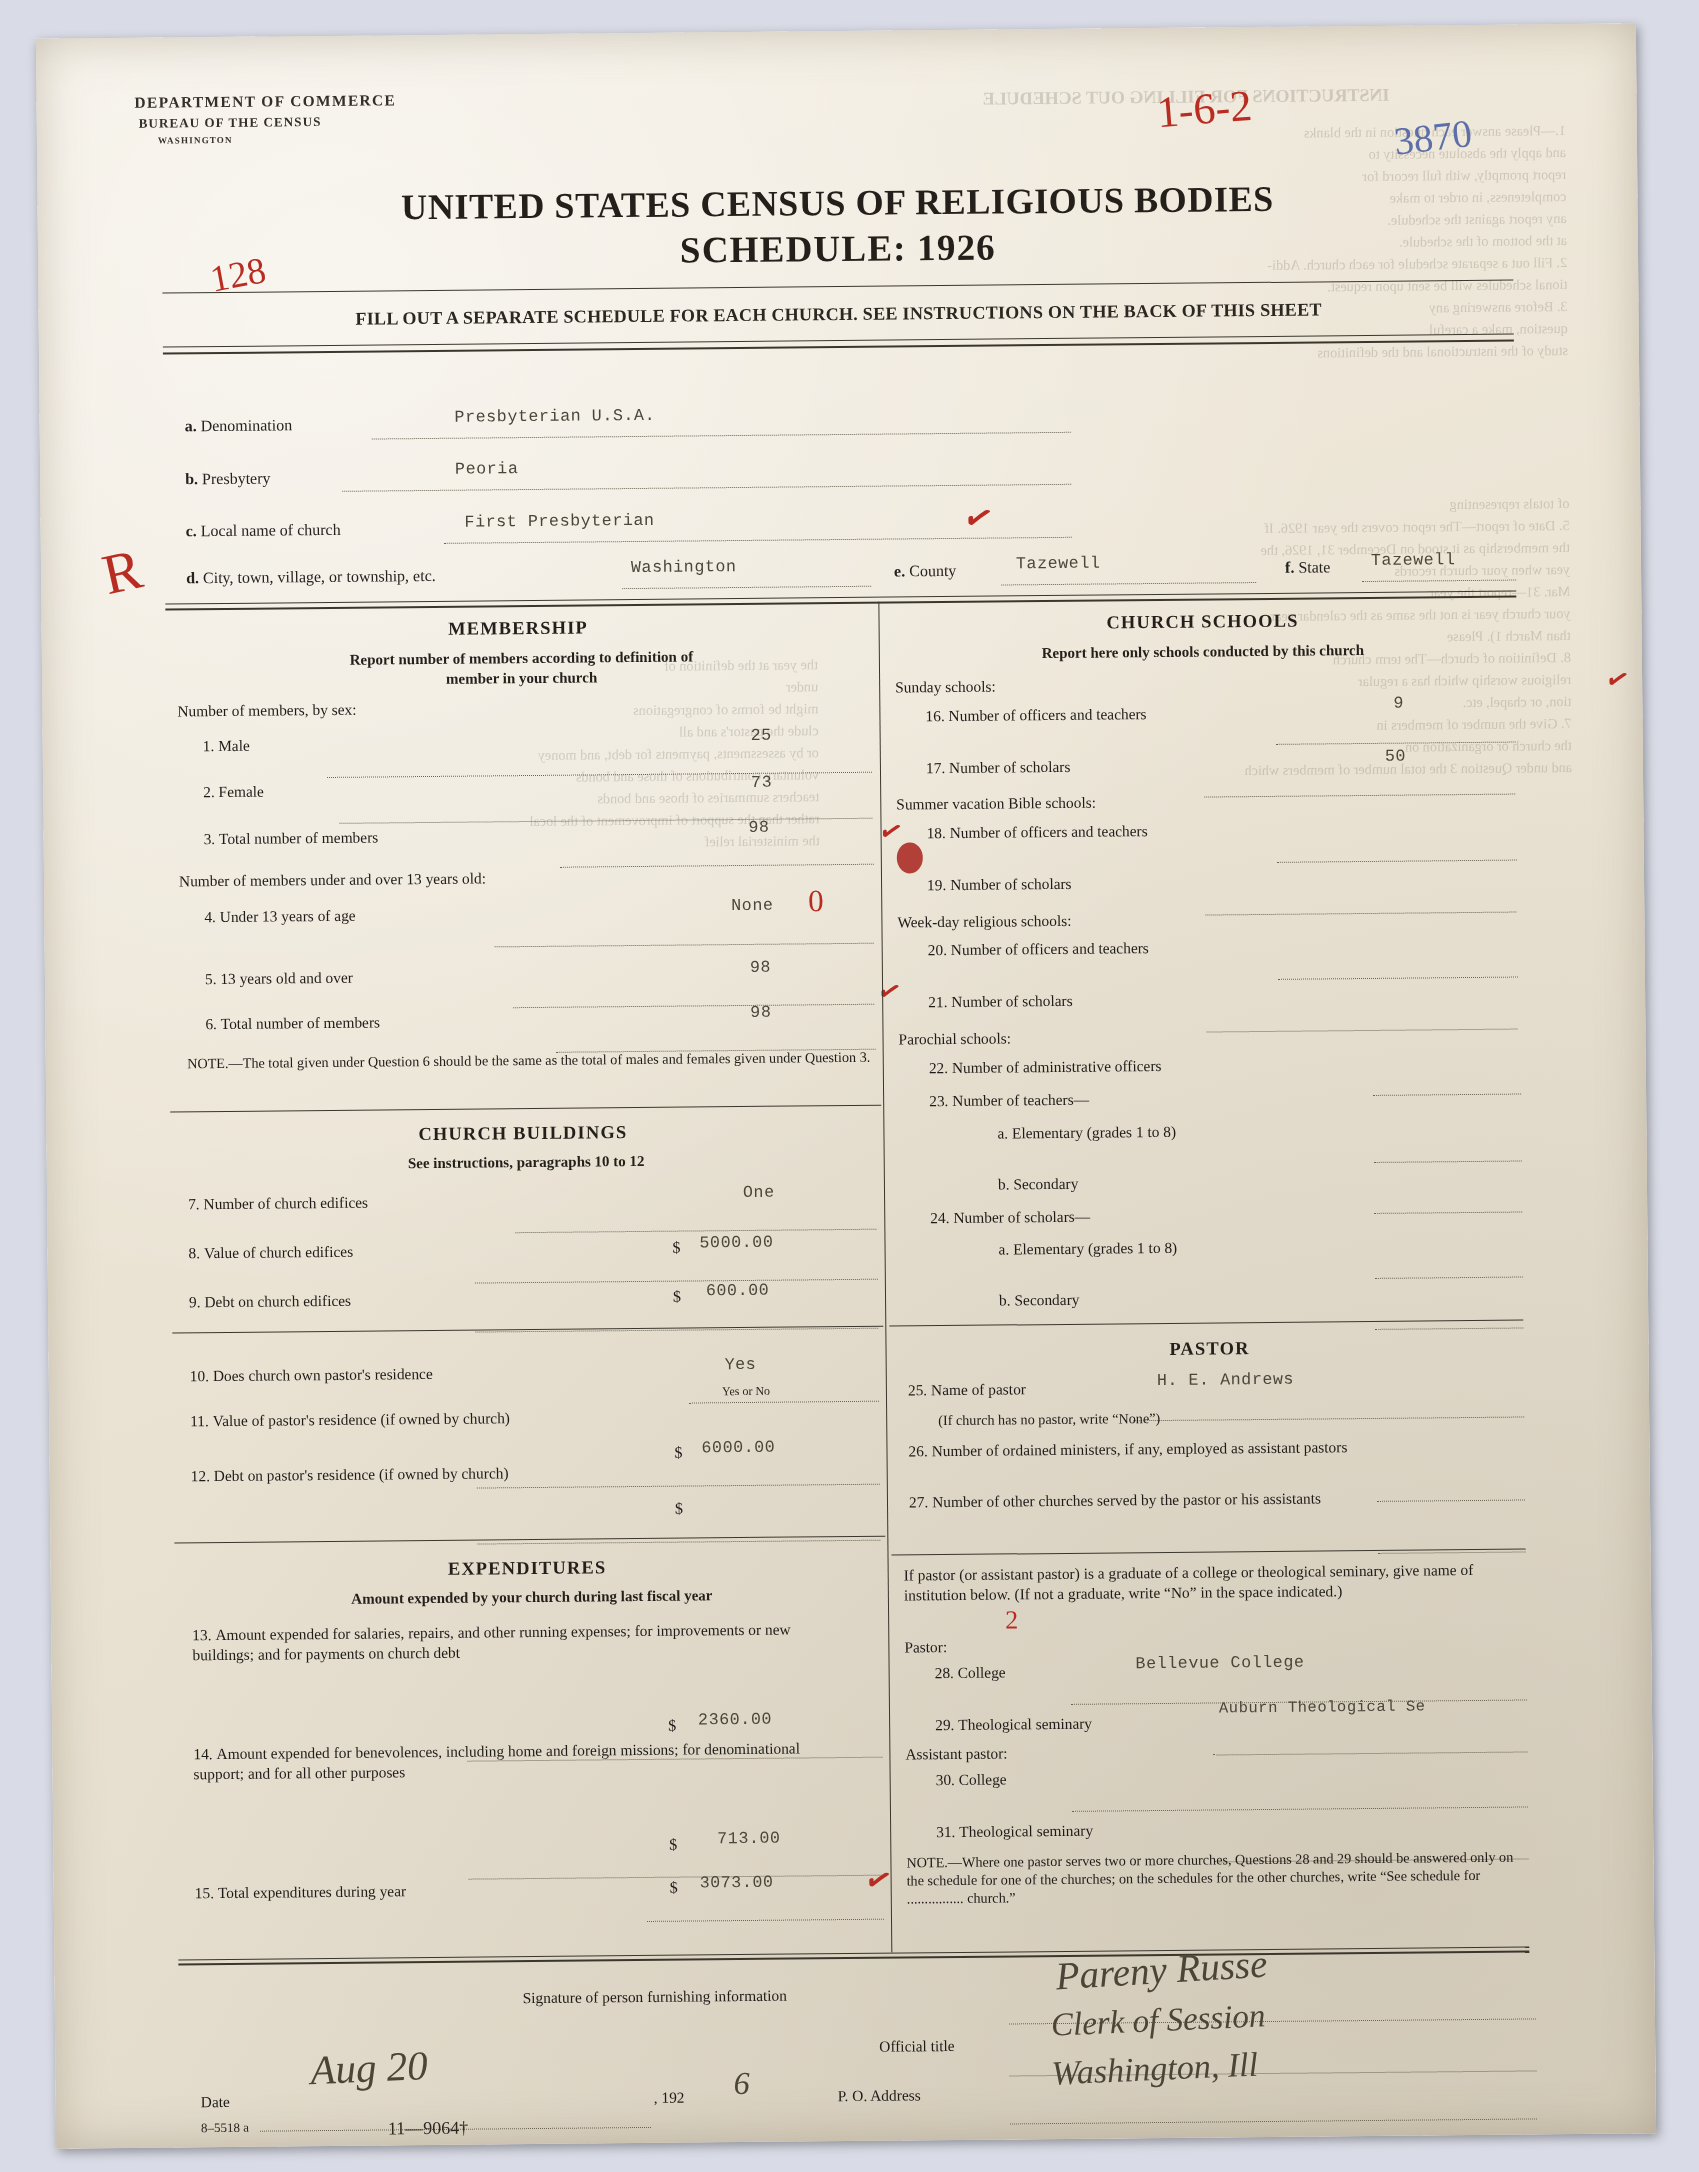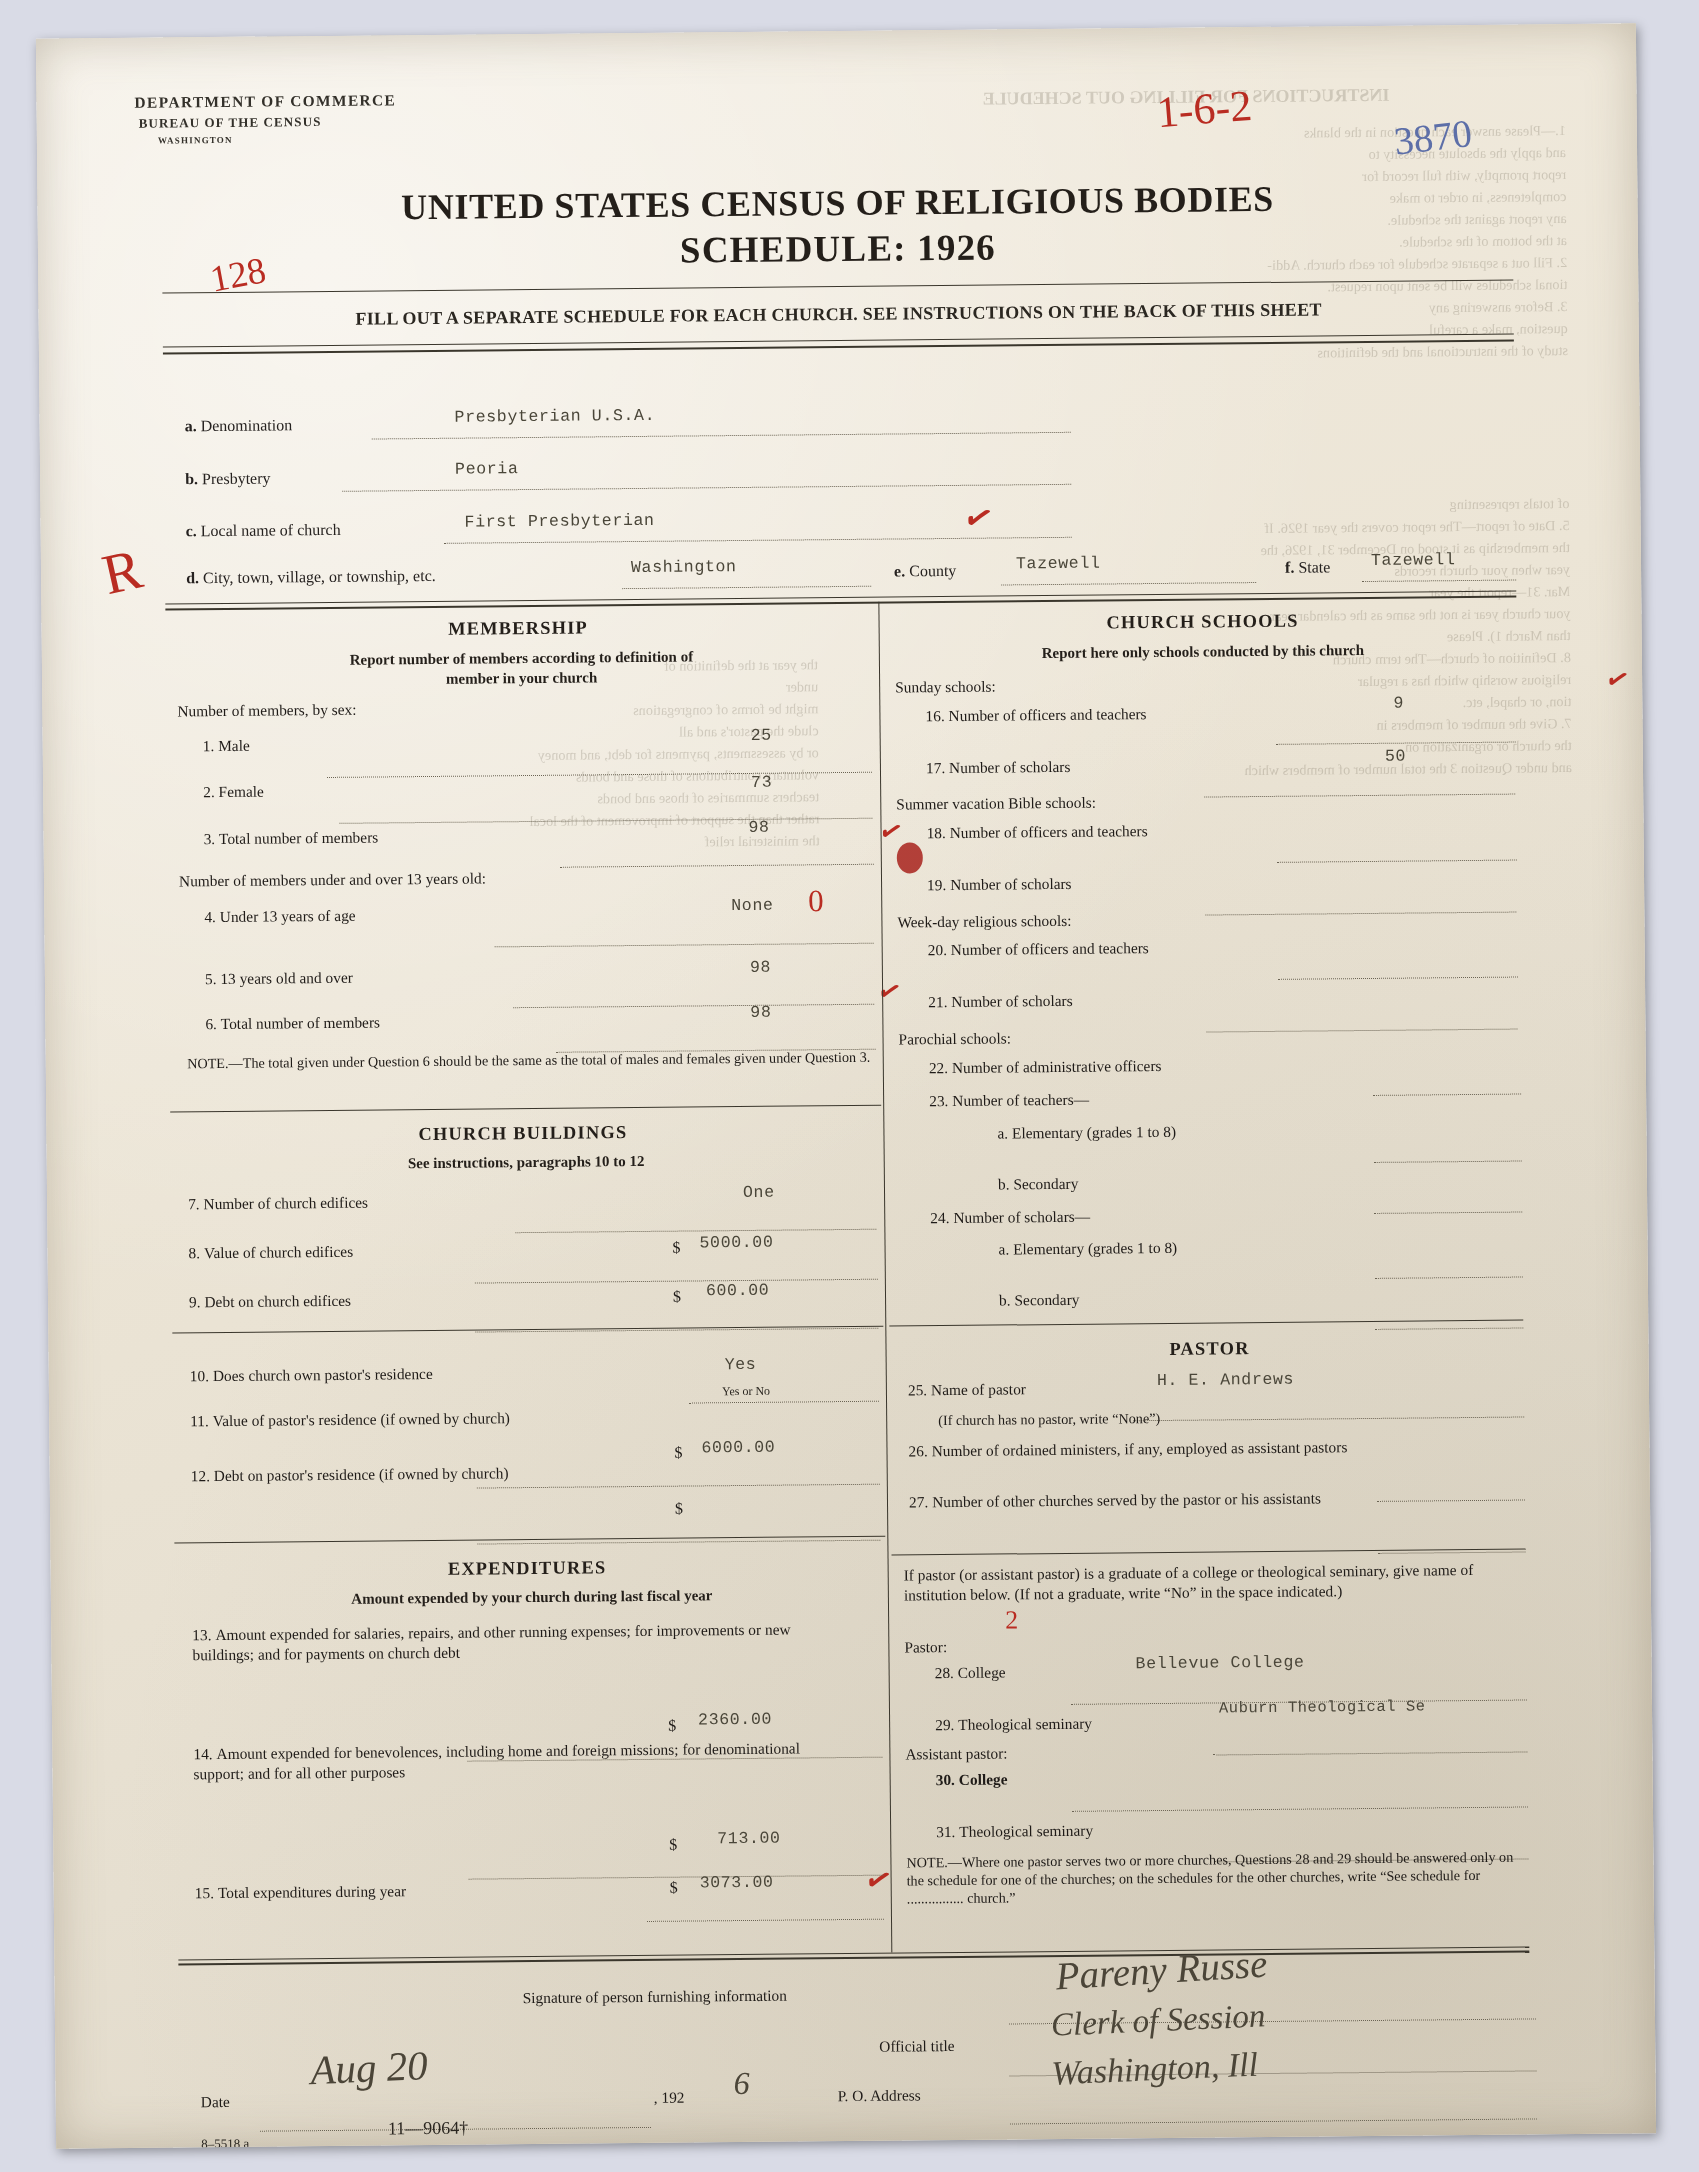--- a/index.html
+++ b/index.html
@@ -341,21 +341,21 @@
 
     <div class="q" style="left:883px;top:1633px;"><span>28.</span>&nbsp;<span>College</span></div>
     <div class="fill" style="left:1019px;top:1651px;width:456px;"></div>
     <div class="val typed" style="left:1084px;top:1626px;">Bellevue College</div>
 
     <div class="q" style="left:883px;top:1685px;"><span>29.</span>&nbsp;<span>Theological seminary</span></div>
     <div class="fill" style="left:1161px;top:1703px;width:314px;"></div>
     <div class="val typed" style="left:1167px;top:1672px;font-size:15.4px;">Auburn Theological Se</div>
 
     <div class="q" style="left:853px;top:1714px;">Assistant pastor:</div>
-    <div class="q" style="left:883px;top:1740px;font-weight:bold;"><span>30.</span>&nbsp;<span>College</span></div>
+    <div class="q" style="left:883px;top:1740px;"><span>30.</span>&nbsp;<span>College</span></div>
     <div class="fill" style="left:1019px;top:1758px;width:456px;"></div>
 
     <div class="q" style="left:883px;top:1792px;"><span>31.</span>&nbsp;<span>Theological seminary</span></div>
     <div class="fill" style="left:1161px;top:1810px;width:314px;"></div>
 
     <div class="note" style="left:853px;top:1824px;width:622px;">NOTE.—Where one pastor serves two or more churches, Questions 28 and 29 should be answered only on the schedule for one of the churches; on the schedules for the other churches, write “See schedule for ................ church.”</div>
 
     <div class="rule hr" style="left:124px;top:1922px;width:1351px;"></div>
     <div class="rule hr" style="left:124px;top:1926px;width:1351px;height:1.8px;"></div>
 
@@ -370,18 +370,18 @@
     <div class="q" style="left:782px;top:2055px;">P. O. Address</div>
     <div class="fill" style="left:954px;top:2070px;width:527px;"></div>
     <div class="sig" style="left:996px;top:2022px;font-size:34px;transform:rotate(-2deg);">Washington, Ill</div>
 
     <div class="q" style="left:145px;top:2055px;">Date</div>
     <div class="fill" style="left:204px;top:2070px;width:391px;"></div>
     <div class="sig" style="left:255px;top:2008px;font-size:41px;transform:rotate(-2deg);">Aug 20</div>
     <div class="q" style="left:598px;top:2055px;">, 192</div>
     <div class="sig" style="left:678px;top:2033px;font-size:32px;">6</div>
 
-    <div style="position:absolute;left:145px;top:2083px;font-size:13px;color:#2b2721;margin-top:16px;">8–5518 a</div>
+    <div style="position:absolute;left:145px;top:2083px;font-size:13px;color:#2b2721;">8–5518 a</div>
     <div style="position:absolute;left:332px;top:2083px;font-size:18px;color:#2b2721;">11—9064†</div>
 
   </div>
 </div>
 
 
 </body></html>

